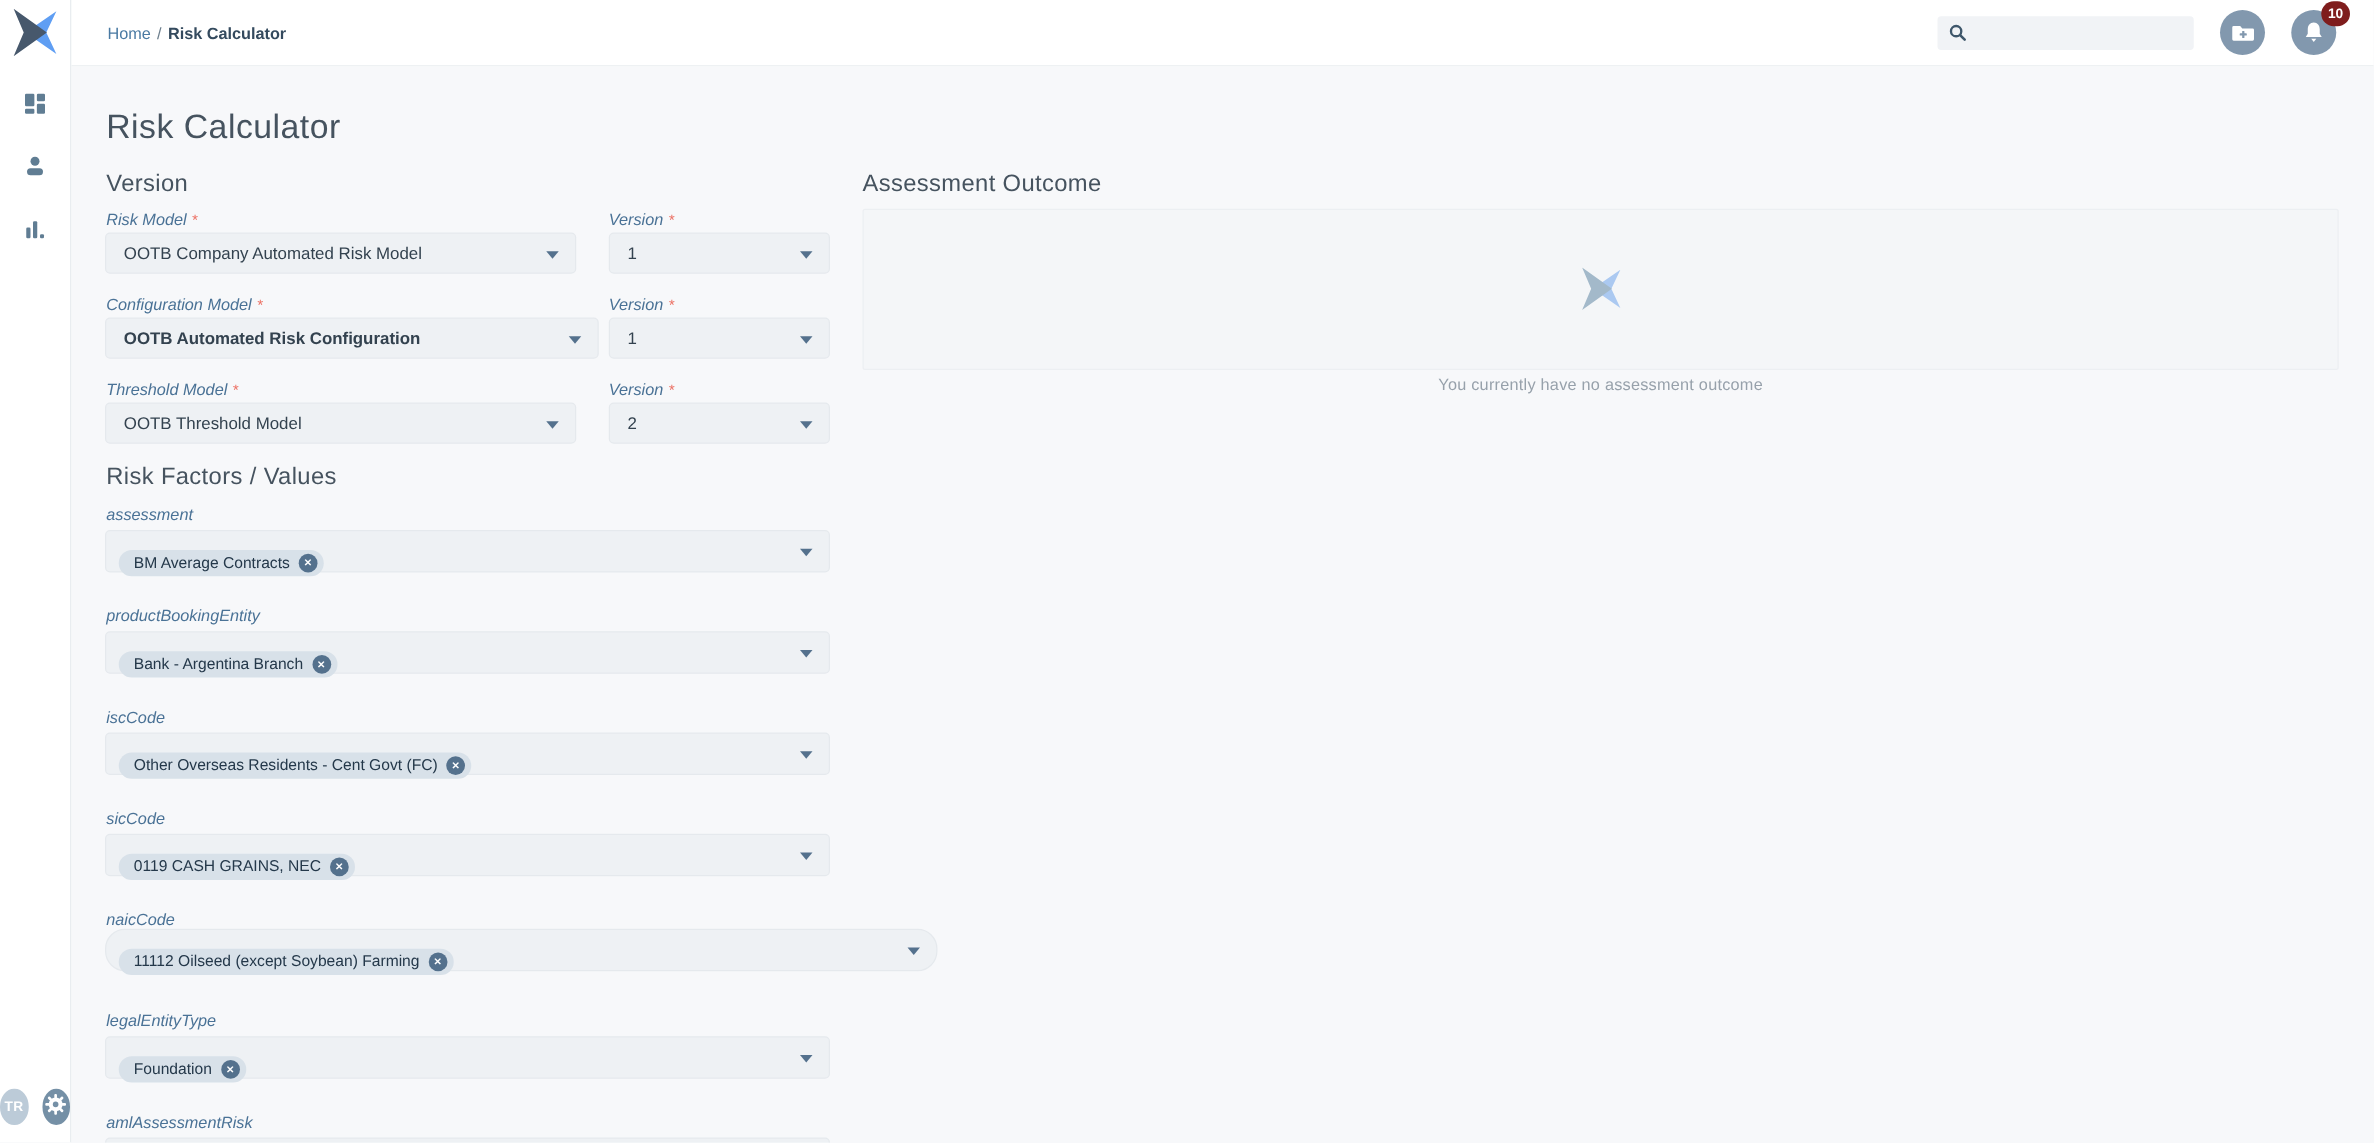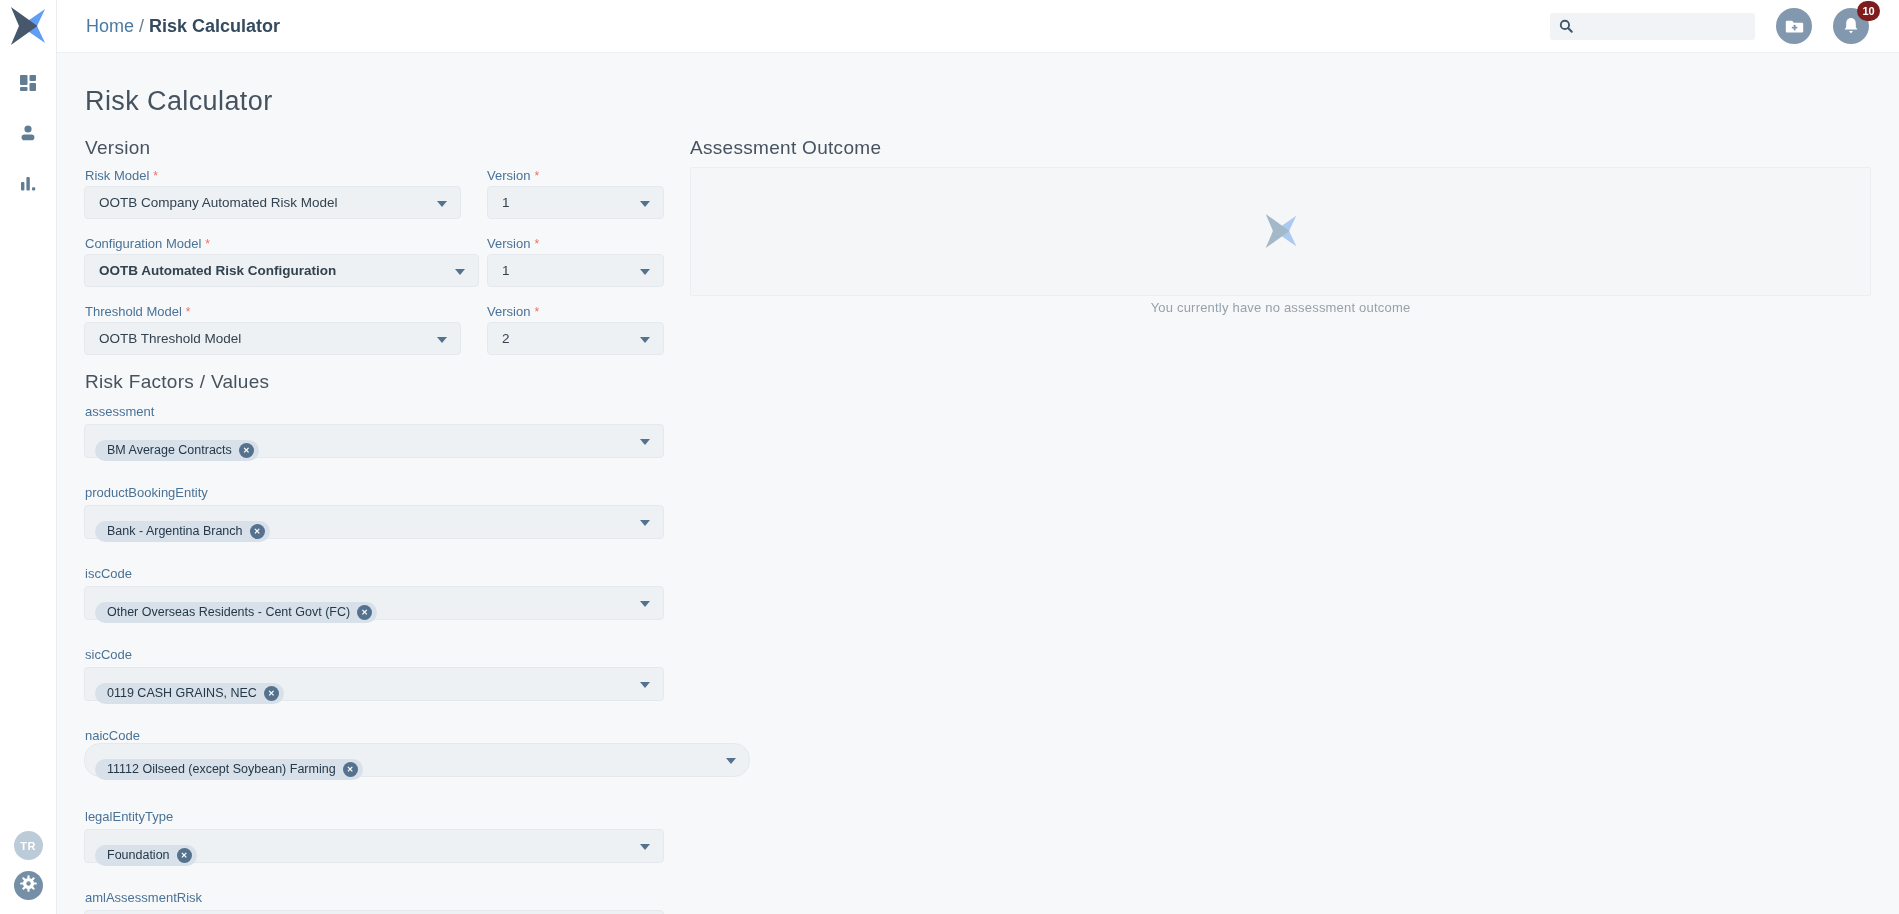--- a/index.html
+++ b/index.html
@@ -5,29 +5,29 @@
   * { margin:0; padding:0; box-sizing:border-box; }
   html,body { width:1899px; height:914px; overflow:hidden; }
   body { font-family:"Liberation Sans", sans-serif; background:#f7f8fa; position:relative; }
 
   
   .sidebar { position:absolute; left:0; top:0; width:57px; height:914px; background:#fff;
              border-right:1px solid #e9edf0; z-index:3; }
   .logo { position:absolute; left:9px; top:7px; width:38px; height:38px; cursor:pointer; }
   .side-nav { position:absolute; top:72px; left:0; width:56px; display:flex; flex-direction:column; align-items:center; gap:24px; }
   .side-btn { width:26px; height:26px; display:flex; align-items:center; justify-content:center; cursor:pointer; }
-  .side-footer { position:absolute; bottom:14px; left:0; width:56px; display:flex; flex-direction:column; align-items:center; gap:11px; }
+  .side-footer { position:absolute; bottom:14px; left:0; width:56px; display:flex; align-items:center; gap:11px; }
   .avatar { width:29px; height:29px; border-radius:50%; background:#bccbd8; color:#fff; font-size:11px;
             font-weight:700; display:flex; align-items:center; justify-content:center; letter-spacing:.3px; cursor:pointer; }
   .gear-btn { width:29px; height:29px; border-radius:50%; background:#7590a6; display:flex; align-items:center; justify-content:center; cursor:pointer; }
 
   
   .header { position:absolute; left:57px; top:0; right:0; height:53px; background:#fff;
             border-bottom:1px solid #eef1f3; z-index:2; }
-  .breadcrumb { position:absolute; left:29px; top:0; height:53px; display:flex; align-items:center; font-size:18px; }
+  .breadcrumb { position:absolute; left:29px; top:0; height:53px; display:flex; align-items:center; font-size:13px; }
   .crumb-home { color:#4a7aa3; cursor:pointer; }
   .crumb-sep { color:#6b7d8c; margin:0 5px; }
   .crumb-current { color:#344a5e; font-weight:700; }
   .search-box { position:absolute; left:1493px; top:13px; width:205px; height:27px; background:#f1f3f6;
                 border-radius:3px; display:flex; align-items:center; padding-left:9px; }
   .search-box input { border:none; outline:none; background:transparent; flex:1; height:100%;
                       font-size:13px; color:#33424f; font-family:"Liberation Sans", sans-serif; padding:0 8px 0 6px; }
   .circle-btn { position:absolute; top:8px; width:36px; height:36px; border-radius:50%; background:#8298ae;
                 display:flex; align-items:center; justify-content:center; cursor:pointer; }
   .btn-new { left:1719px; }
@@ -38,21 +38,21 @@
 
   
   .content { position:absolute; left:57px; top:53px; right:0; bottom:0; }
   .page-title { position:absolute; left:28px; top:33px; font-size:27px; font-weight:400;
                 color:#46535f; letter-spacing:.4px; }
   .section-h { position:absolute; font-size:19px; font-weight:400; color:#46535f; letter-spacing:.3px; }
   .h-models { left:28px; top:84px; }
   .h-factors { left:28px; top:318px; }
   .h-assessment { left:633px; top:84px; }
 
-  .f-label { position:absolute; font-size:13px; color:#4a7296; }
+  .f-label { position:absolute; font-size:13px; color:#4a7296;font-style:italic; }
   .req { color:#ec7063; margin-left:4px; font-size:12px; }
 
   .field { position:absolute; background:#eef1f4; border:1px solid #e5e9ed; border-radius:4px;
            height:33px; display:flex; align-items:center; cursor:pointer; }
   .field .value { font-size:13.5px; color:#33424f; padding-left:14px; }
   .caret { position:absolute; right:13px; top:50%; margin-top:-2px; width:0; height:0;
            border-left:5px solid transparent; border-right:5px solid transparent; border-top:6px solid #54718d; }
 
   .chip-field { height:34px; }
   .chip { display:inline-flex; align-items:center; margin-left:10px; background:#d8e1e9; border-radius:12px;

